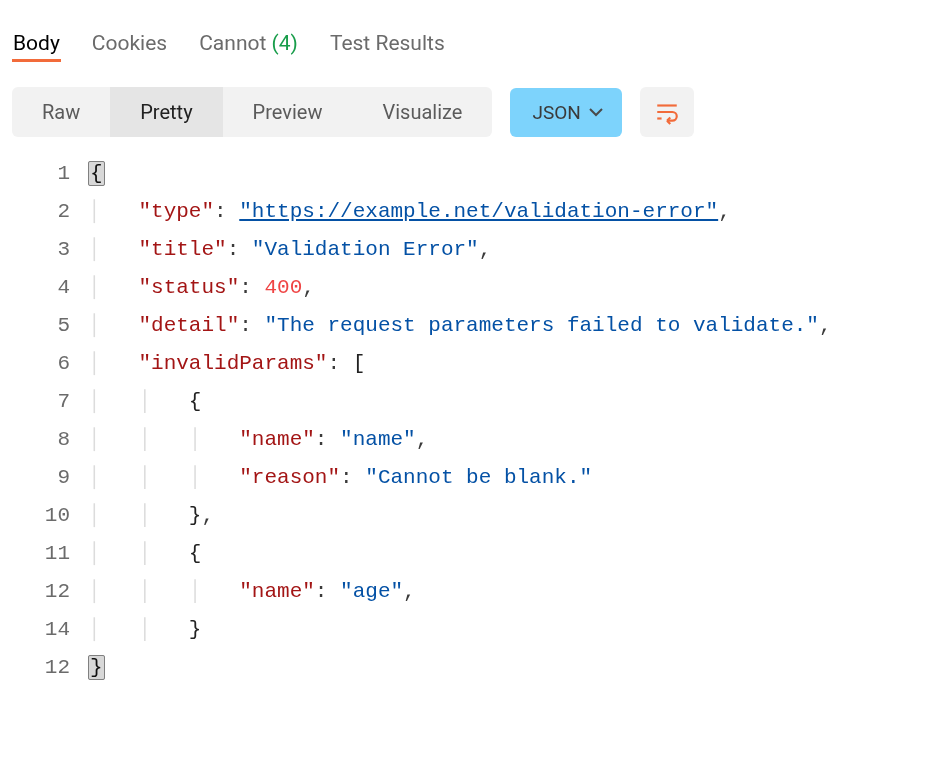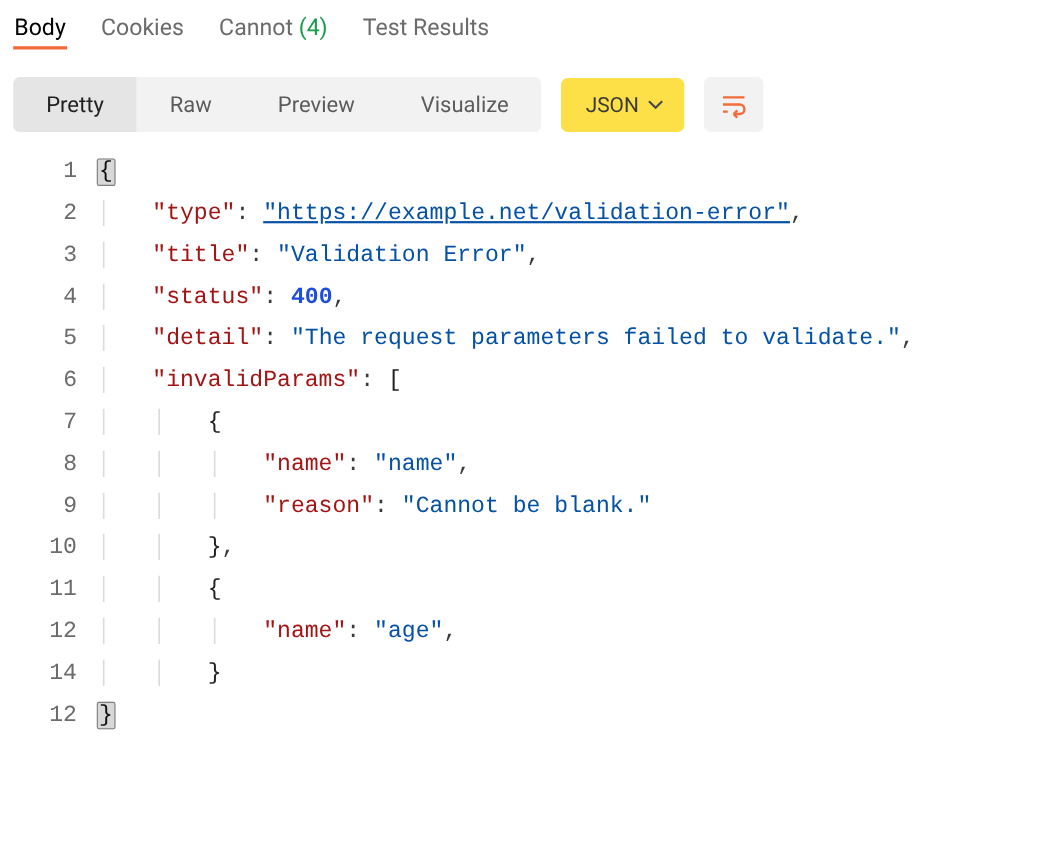--- a/index.html
+++ b/index.html
@@ -15,20 +15,21 @@
     display: flex;
     gap: 30px;
     border-bottom: 1px solid transparent;
     padding: 0 0 6px 0;
   }
   .top-tab {
     cursor: pointer;
     color: #6b6b6b;
     font-size: 21px;
     padding: 2px 1px 6px 1px;
+    margin-top: 17px;
   }
   .top-tab.active {
     color: #000;
     border-bottom: 3px solid #f26b3a;
     padding-bottom: 4px;
   }
   .badge-count { color: #199d4b; }
   .controls-row {
     display: flex;
     gap: 18px;
@@ -48,21 +49,21 @@
     font-size: 20px;
   }
   .view-tab.active {
     background: #e5e5e5;
     color: #212121;
   }
   .format-select {
     display: flex;
     align-items: center;
     gap: 7px;
-    background: #fde047;
+    background: #7dd3fc;
     border-radius: 6px;
     padding: 13px 18px 13px 22px;
     color: #3a3a3a;
     cursor: pointer;
     font-size: 19px;
   }
   .chevron-down {
     width: 16px; height: 16px;
   }
   .wrap-btn {
@@ -95,41 +96,41 @@
   }
   .code-line {
     white-space: pre;
     flex: 1;
   }
   .tok-brace { color: #222; }
   .tok-brace-sel { color:#111; background:#d8d8d8; border:1px solid #808080; padding:0 1px; border-radius:2px; }
   .tok-key { color: #a31515; }
   .tok-string { color: #0451a5; }
   .tok-link { color:#0451a5; text-decoration: underline; }
-  .tok-num { color: #1d4ed8; font-weight: bold; }
+  .tok-num { color: #ef4444; }
   .tok-punct { color: #3a3a3a; }
   .guide { color: #dcdcdc; }
 </style>
 </head>
 <body>
 
 <div class="top-tabs">
   <div class="top-tab active">Body</div>
   <div class="top-tab">Cookies</div>
   <div class="top-tab">
     <span>Cannot</span>
     <span class="badge-count">(4)</span>
   </div>
   <div class="top-tab">Test Results</div>
 </div>
 
 <div class="controls-row">
   <div class="view-tabs">
+    <div class="view-tab">Raw</div>
     <div class="view-tab active">Pretty</div>
-    <div class="view-tab">Raw</div>
     <div class="view-tab">Preview</div>
     <div class="view-tab">Visualize</div>
   </div>
 
   <div class="format-select">
     <span>JSON</span>
     <svg class="chevron-down" viewBox="0 0 16 16">
       <path d="M2 5 L8 11 L14 5" fill="none" stroke="#4a4a4a" stroke-width="2"></path>
     </svg>
   </div>

